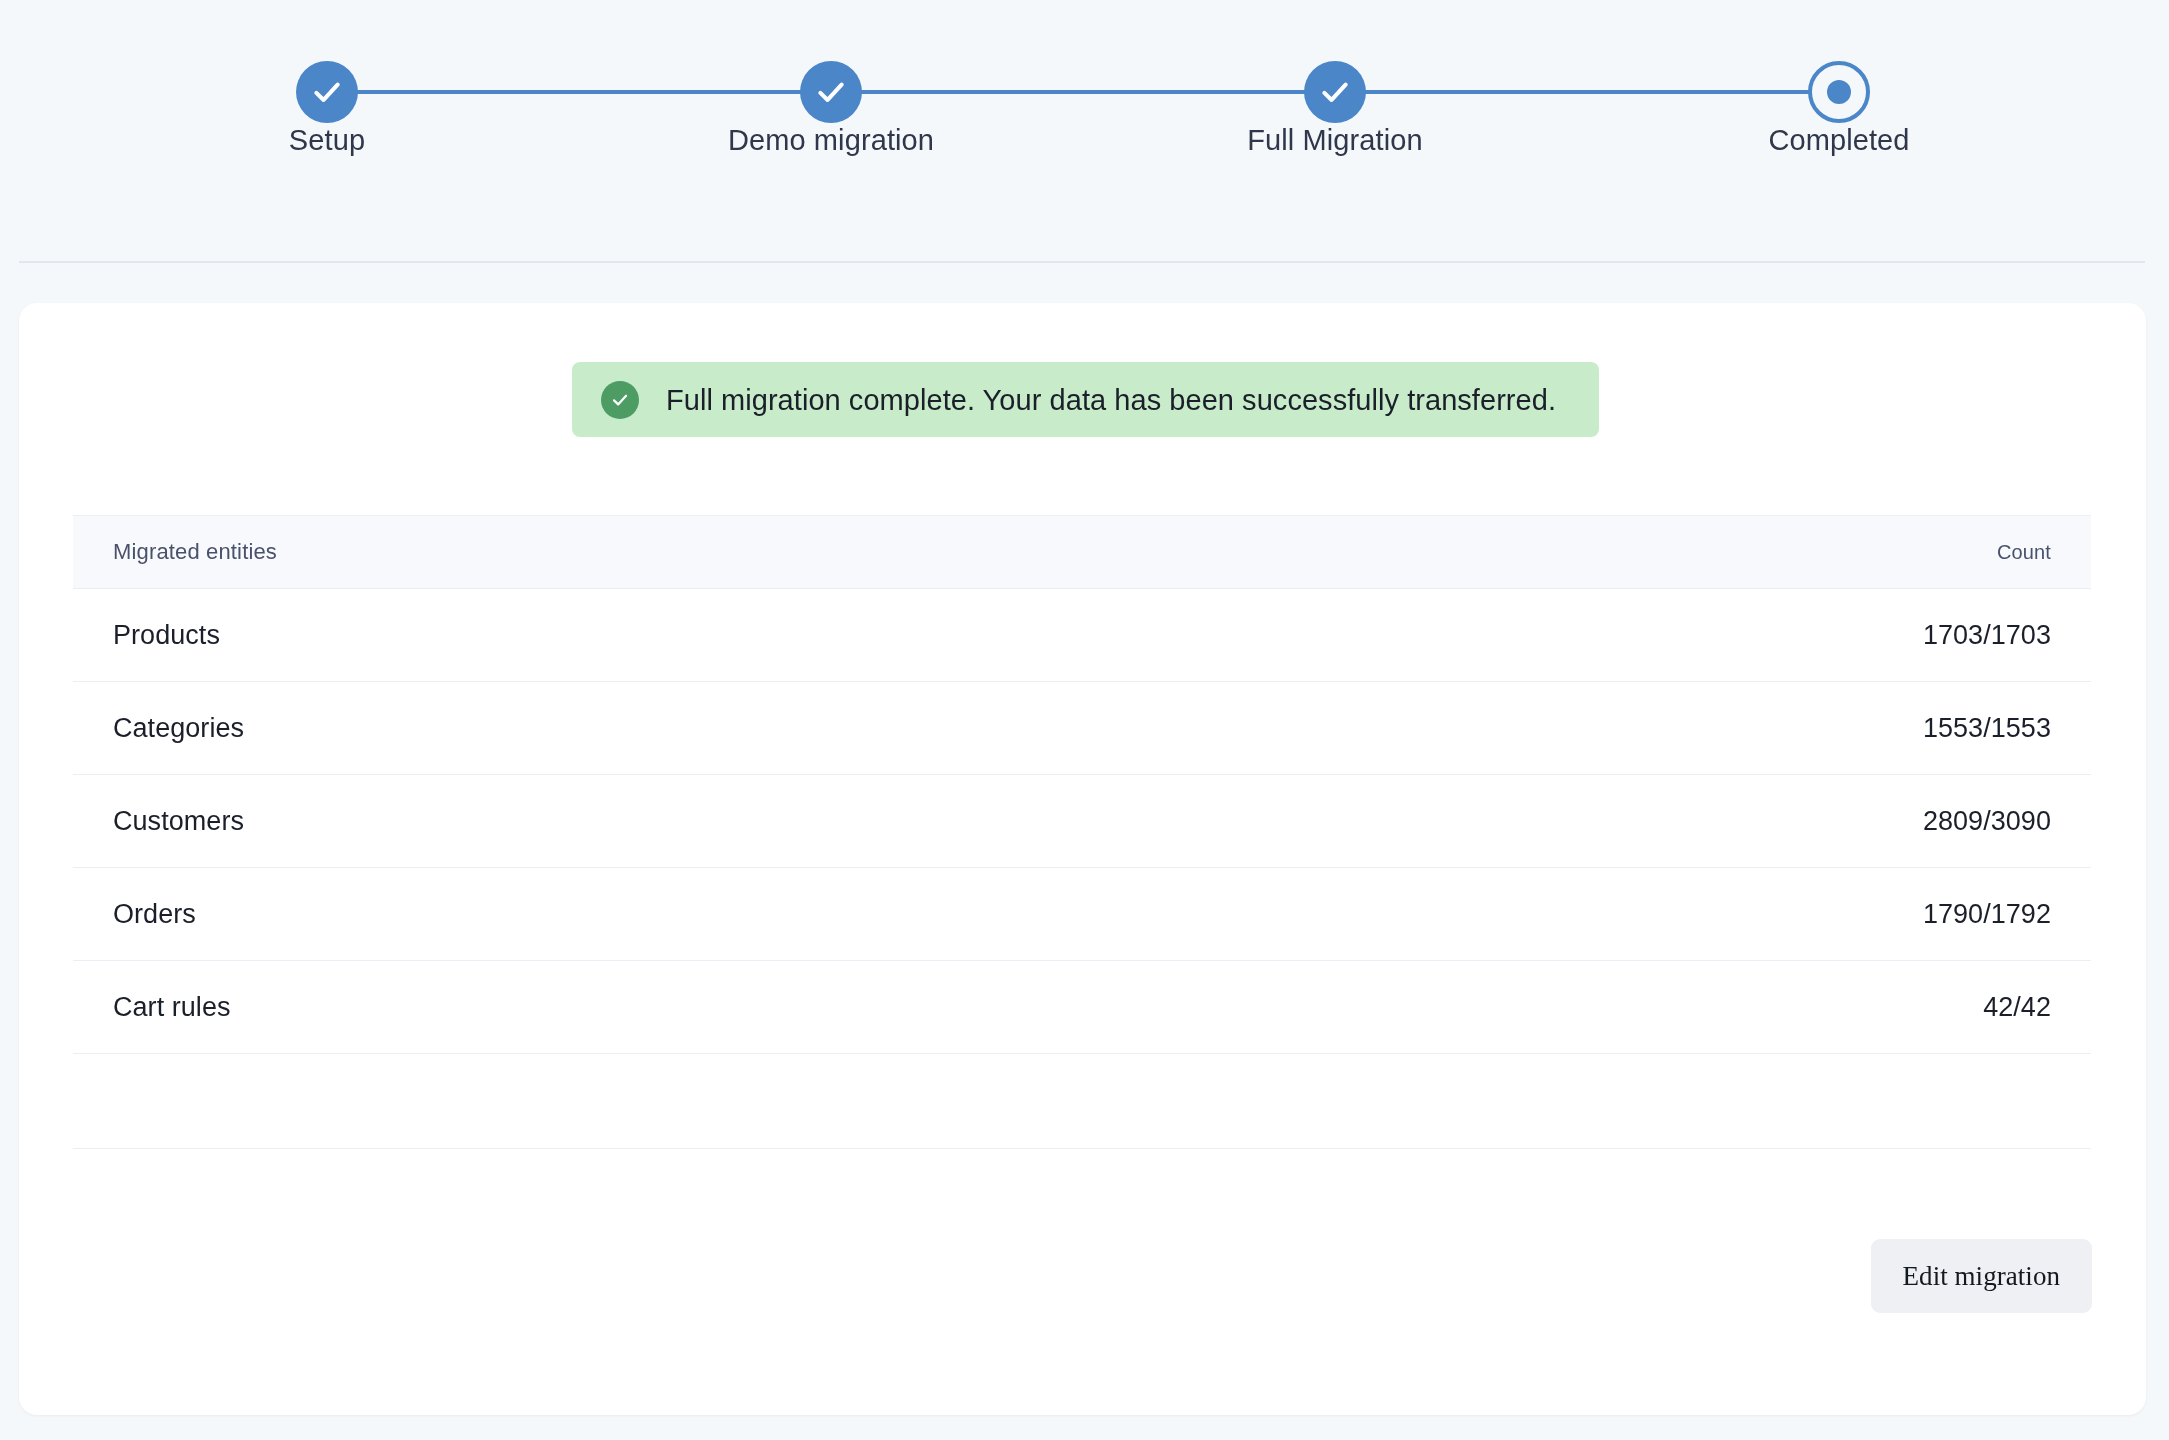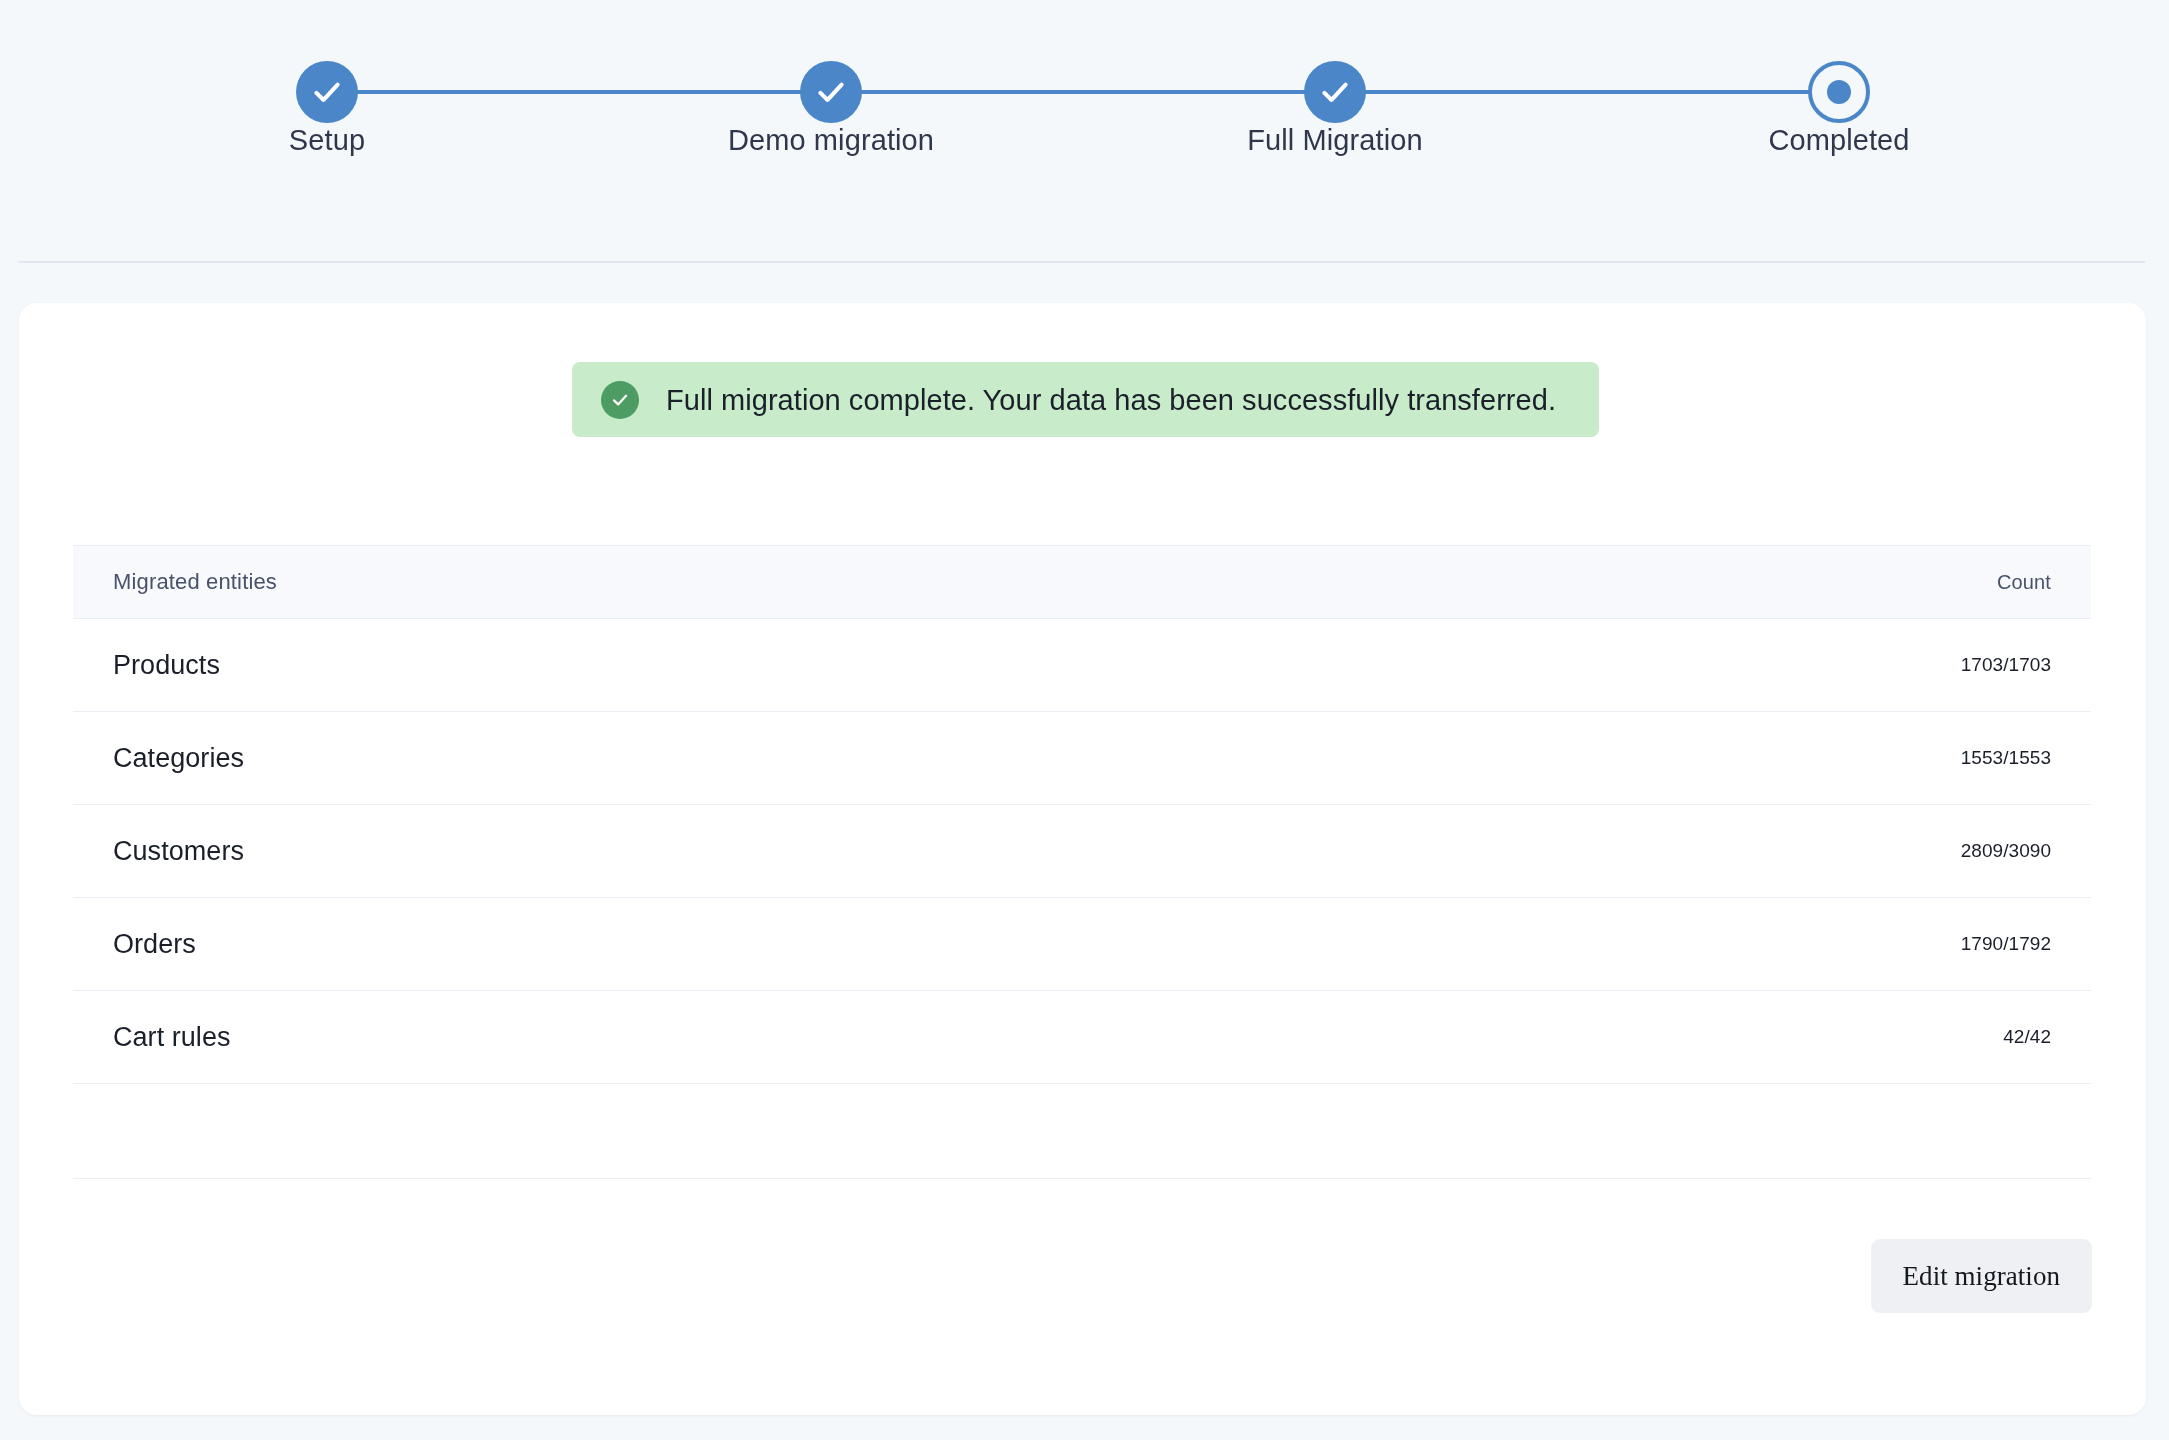--- a/index.html
+++ b/index.html
@@ -152,21 +152,20 @@
     color: #1b1f2a;
     letter-spacing: 0.05px;
   }
 
   
   .table {
     position: absolute;
     left: 54px;
     top: 212px;
     width: 2018px;
-    margin-top: 30px;
   }
 
   .table-head {
     display: flex;
     align-items: center;
     height: 74px;
     background: #f8f9fc;
     border-top: 1px solid #eceff5;
     border-bottom: 1px solid #e9edf4;
     padding: 0 40px;
@@ -199,21 +198,21 @@
 
   .td-entity {
     flex: 1 1 auto;
     font-size: 27px;
     color: #1b1f2a;
     letter-spacing: 0.05px;
   }
 
   .td-count {
     flex: 0 0 auto;
-    font-size: 19px;
+    font-size: 27px;
     color: #1b1f2a;
     letter-spacing: 0.05px;
     text-align: right;
   }
 
   
   .card-footer {
     position: absolute;
     left: 0;
     bottom: 0;

